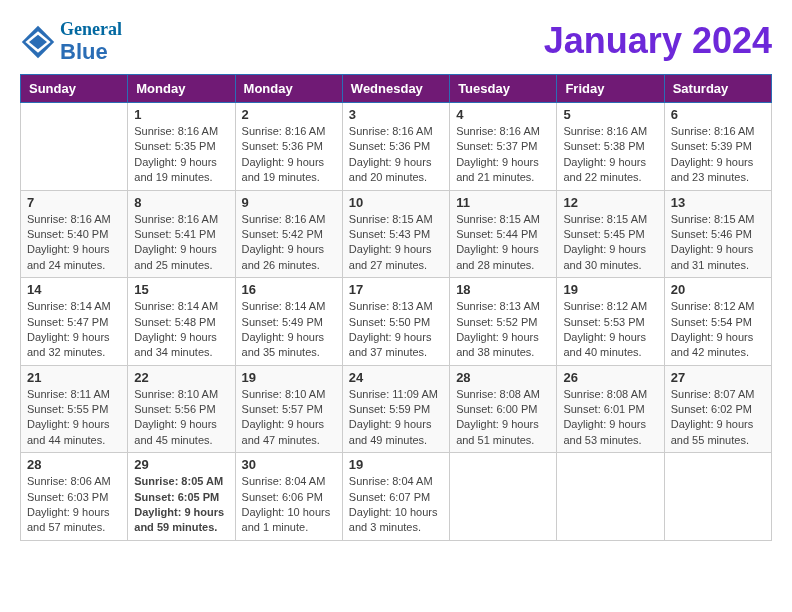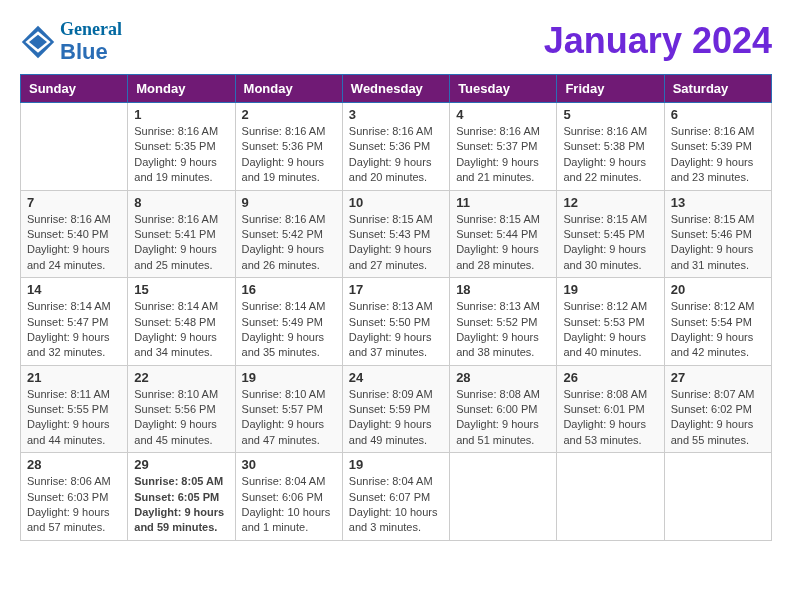--- a/index.html
+++ b/index.html
@@ -290,21 +290,21 @@
         </td>
         <td>
           <span class="day-number">19</span>
           <div class="day-detail" style="white-space: pre-line;">Sunrise: 8:10 AM
 Sunset: 5:57 PM
 Daylight: 9 hours
 and 47 minutes.</div>
         </td>
         <td>
           <span class="day-number">24</span>
-          <div class="day-detail" style="white-space: pre-line;">Sunrise: 8:09 AM
+          <div class="day-detail" style="white-space: pre-line;">Sunrise: 11:09 AM
 Sunset: 5:59 PM
 Daylight: 9 hours
 and 49 minutes.</div>
         </td>
         <td>
           <span class="day-number">28</span>
           <div class="day-detail" style="white-space: pre-line;">Sunrise: 8:08 AM
 Sunset: 6:00 PM
 Daylight: 9 hours
 and 51 minutes.</div>

